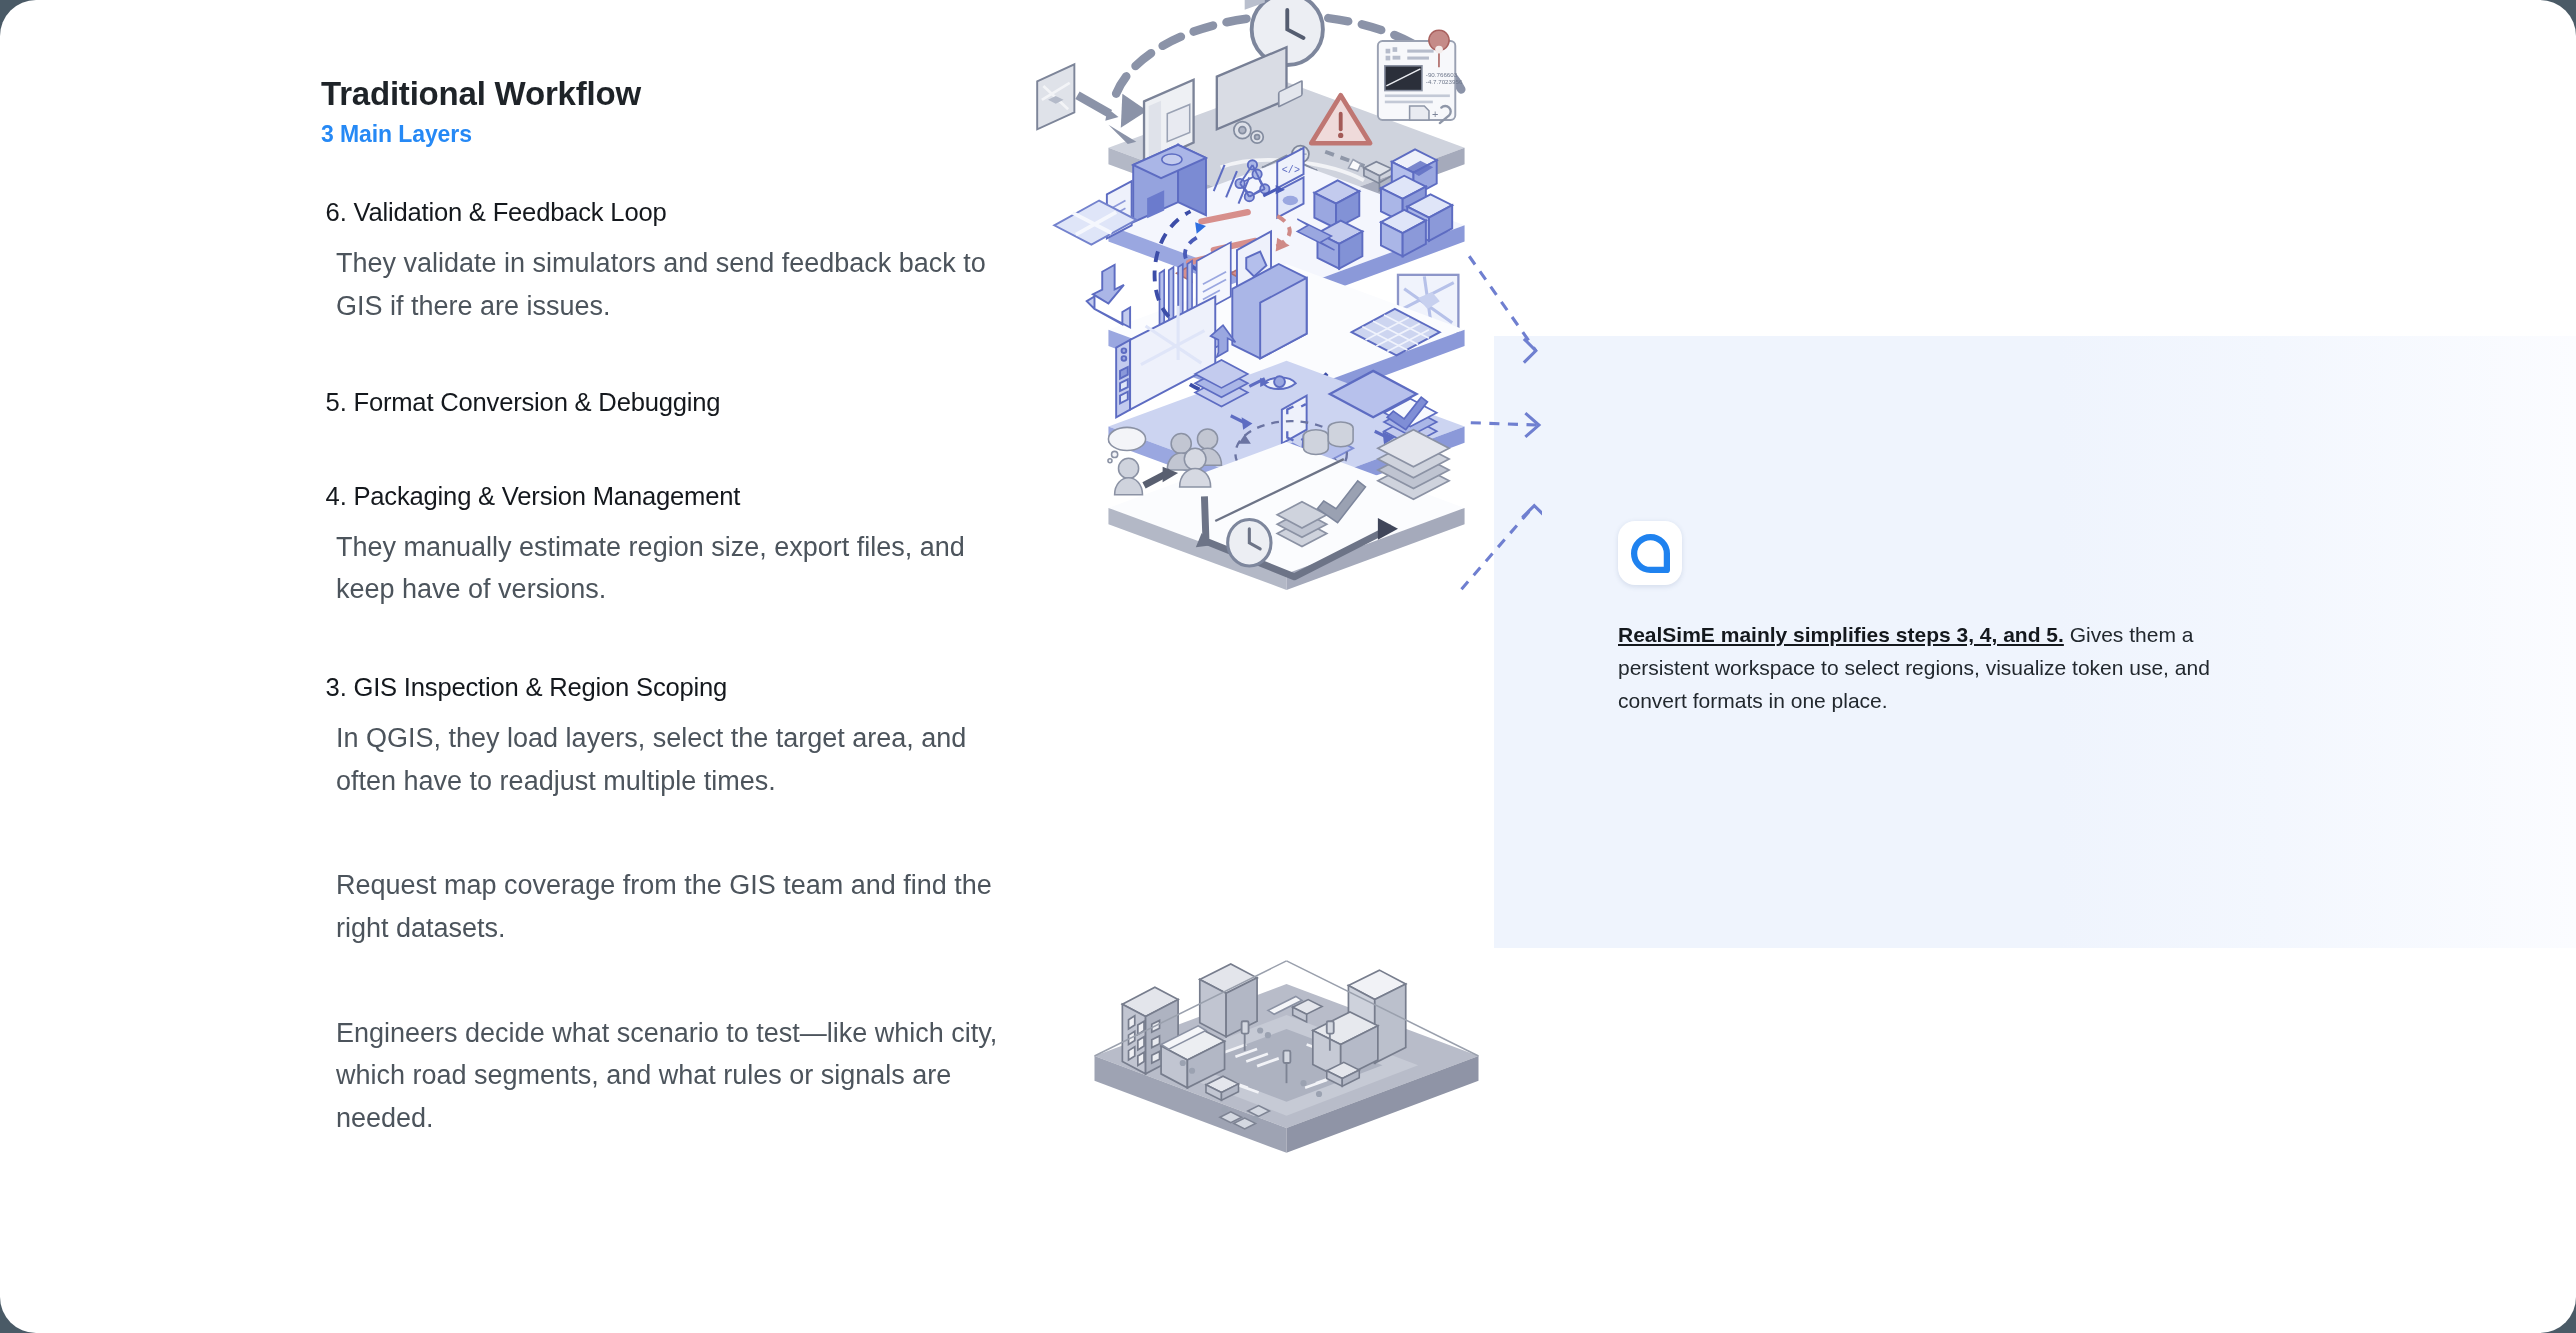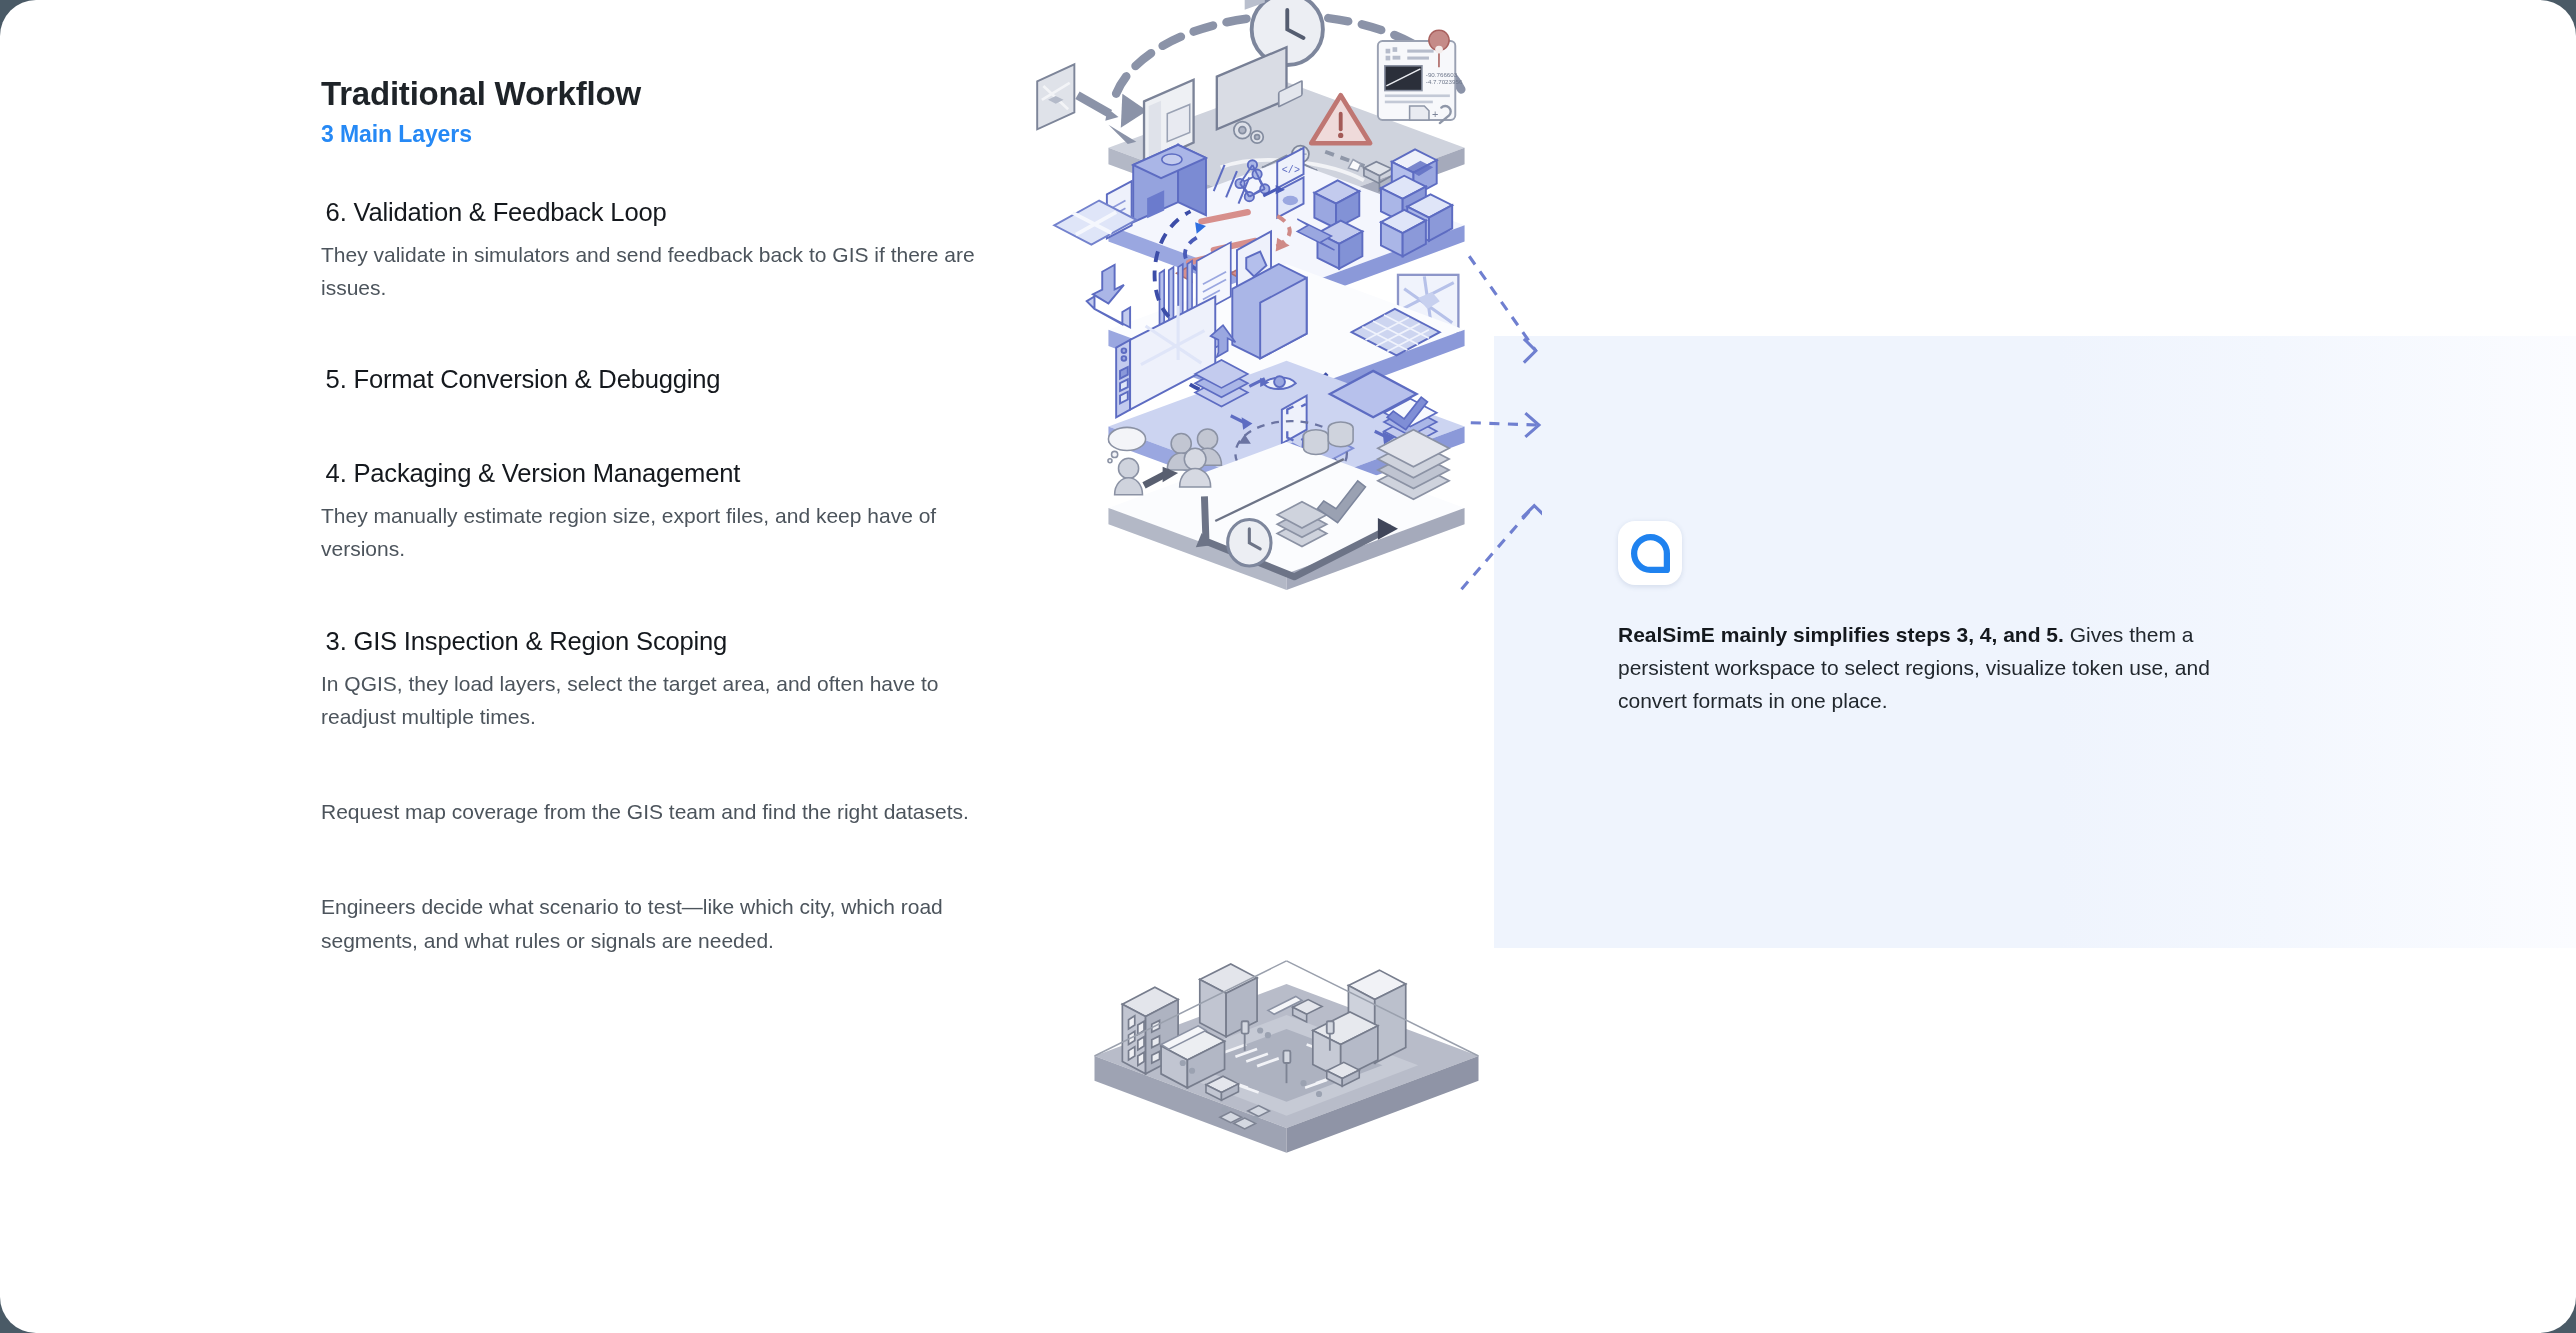--- a/index.html
+++ b/index.html
@@ -59,24 +59,24 @@
   .step:last-child { margin-bottom: 0; }
   .step-title {
     font-size: 25.6px;
     color: #14181d;
     margin: 0 0 11px 0;
     padding-left: 4.6px;
     letter-spacing: -0.2px;
     white-space: nowrap;
   }
   .step-desc {
-    font-size: 21px;
+    font-size: 27px;
     color: #4c545c;
     line-height: 1.58;
-    margin: 0;
+    margin: 15px;
     max-width: 697px;
   }
   .step-h-6  { margin-bottom: 60px; }
   .step-h-5  { margin-bottom: 65px; }
   .step-h-4  { margin-bottom: 62px; }
   .step-h-3  { margin-bottom: 62px; }
   .step-h-2  { margin-bottom: 62px; }
 
   
   #callout {
@@ -94,21 +94,21 @@
     display: flex;
     align-items: center;
     justify-content: center;
     margin-bottom: 33px;
   }
   #callout-text {
     font-size: 21px;
     line-height: 1.58;
     color: #14181d;
   }
-  #callout-text .bold { font-weight: 700; }
+  #callout-text .bold { font-weight: 700; text-decoration: underline; }
   #callout-text .rest { color: #22282e; }
 
   
   #iso {
     position: absolute;
     left: 1031px;
     top: 0px;
     width: 511px;
     height: 1334px;
   }

